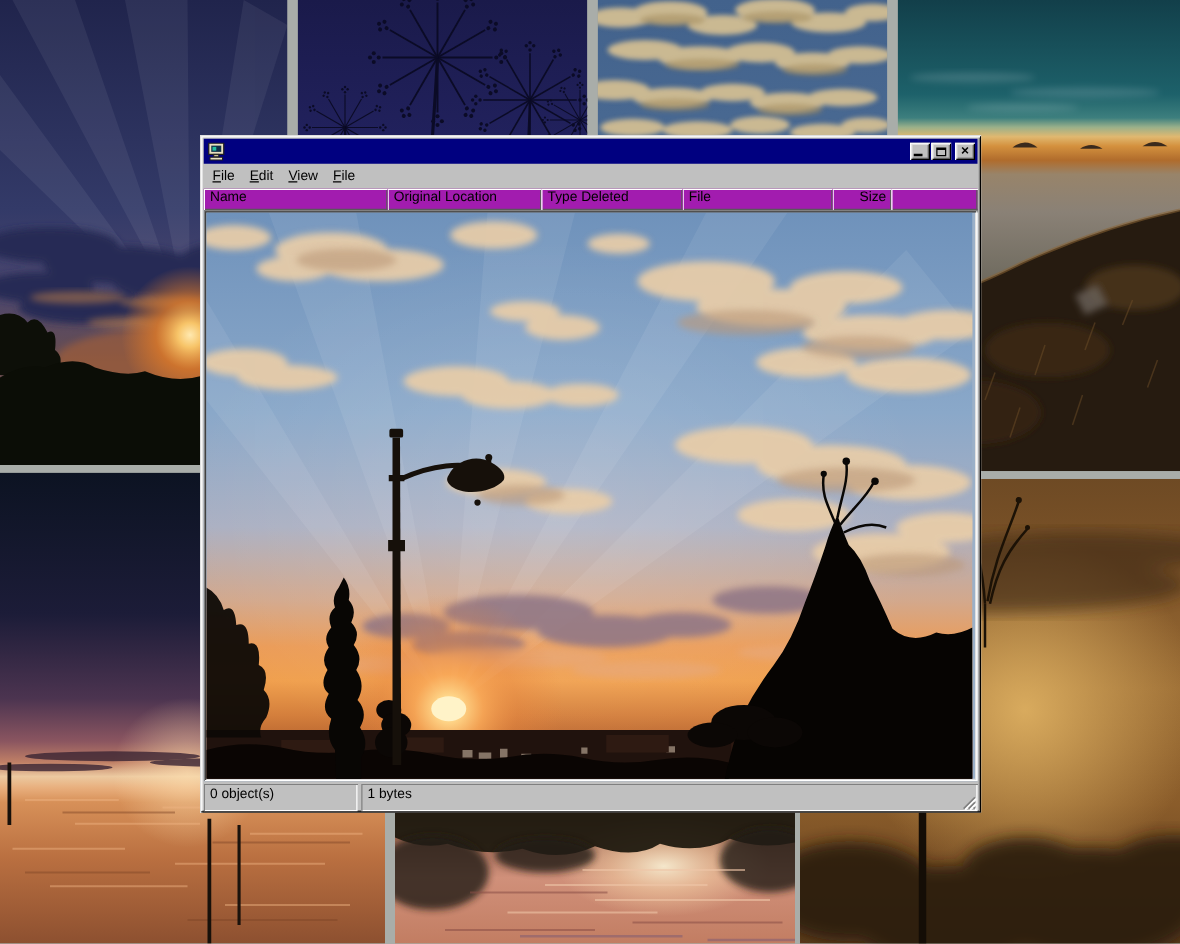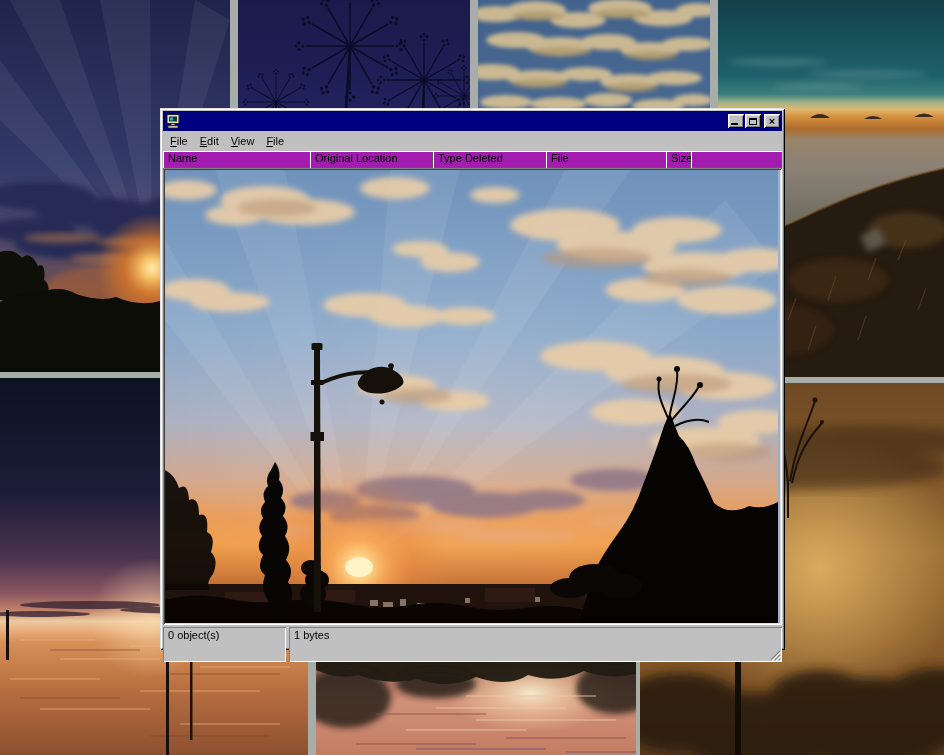--- a/index.html
+++ b/index.html
@@ -64,21 +64,21 @@
   .listview{
     flex:none;height:457px;position:relative;background:#9bb0c8;
     box-shadow:inset 1px 1px 0 #808080, inset -1px -1px 0 #fff,
                inset 2px 2px 0 #404040, inset -2px -2px 0 #dfdfdf;
   }
   .listview .photo{position:absolute;left:2px;top:2px;right:2px;bottom:2px;overflow:hidden;}
   .statusbar{flex:1;margin-top:2px;display:flex;}
   .spanel{
     background:#c0c0c0;font-size:11px;color:#000;
     box-shadow:inset 1px 1px 0 #808080, inset -1px -1px 0 #fff;
-    padding:2px 0 0 5px;box-sizing:border-box;height:35px;
+    padding:2px 0 0 5px;box-sizing:border-box;height:22px;
   }
   .spanel.p1{width:123px;flex:none;}
   .spanel.p2{flex:1;margin-left:3px;position:relative;}
   .grip{position:absolute;right:1px;bottom:1px;width:13px;height:13px;}
 </style>
 </head>
 <body>
 
 <div class="tile" id="tile-left">
   <svg width="230" height="372" viewBox="0 0 230 372">
@@ -445,21 +445,21 @@
     <span class="menu-item">Edit</span>
     <span class="menu-item">View</span>
     <span class="menu-item">File</span>
   </div>
 
   <div class="colheaders">
     <div class="colh" style="width:147px">Name</div>
     <div class="colh" style="width:123px">Original Location</div>
     <div class="colh" style="width:113px">Type Deleted</div>
     <div class="colh" style="width:120px">File</div>
-    <div class="colh size" style="width:25px">Size</div>
+    <div class="colh size" style="width:47px">Size</div>
     <div class="colh filler"></div>
   </div>
 
   <div class="listview">
     <div class="photo">
       <svg width="613" height="457" viewBox="0 0 613 457">
         <defs>
           <linearGradient id="psky" x1="0" y1="0" x2="0" y2="1">
             <stop offset="0" stop-color="#6f92bb"></stop>
               <stop offset=".35" stop-color="#8aa8c9"></stop>

